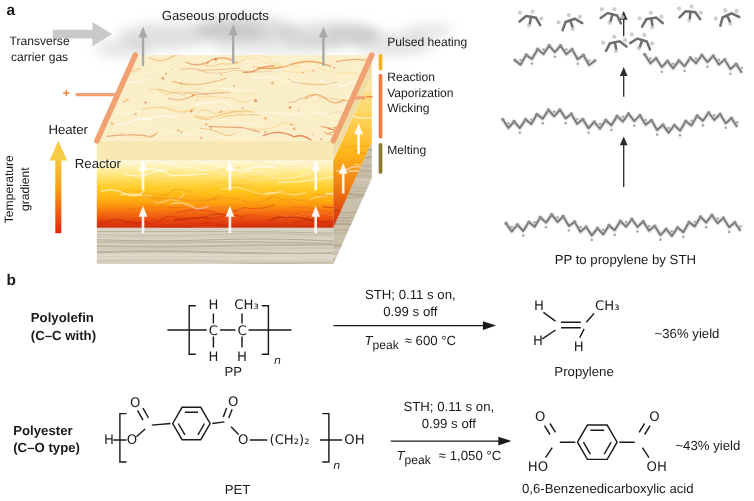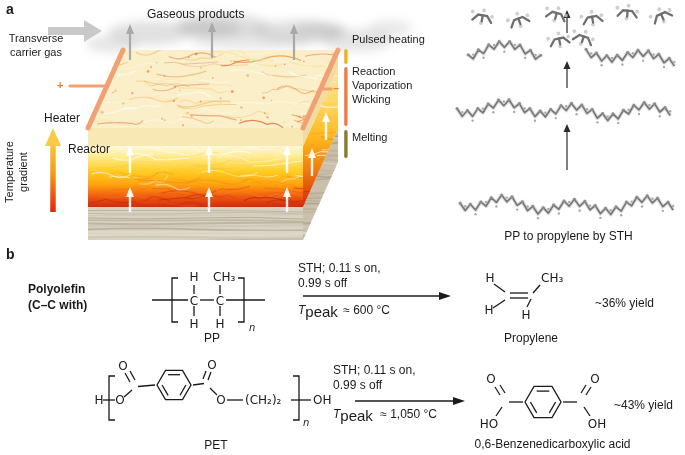--- a/index.html
+++ b/index.html
@@ -6,23 +6,23 @@
   #fig{position:relative;width:685px;height:455px;background:#ffffff;overflow:hidden;
        font-family:"Liberation Sans",sans-serif;color:#1a1a1a;}
   .abs{position:absolute;}
   .lbl{font-size:12px;line-height:14px;white-space:nowrap;}
   .sm{font-size:11px;line-height:14px;}
   .bold{font-weight:bold;}
   .ctr{text-align:center;}
   .accent{color:#ED7D31;font-weight:bold;}
   .panel-letter{font-size:14px;font-weight:bold;}
   .rot{transform:rotate(-90deg);transform-origin:center center;}
-  .cond{font-size:12px;line-height:15px;text-align:left;white-space:nowrap;}
+  .cond{font-size:12px;line-height:15px;text-align:center;white-space:nowrap;}
   .temp i{font-style:italic;}
-  .temp sub{font-size:15px;}
+  .temp sub{font-size:11px;}
   svg text{font-family:"DejaVu Sans","Liberation Sans",sans-serif;font-size:12px;fill:#1a1a1a;}
   svg text.sub{font-size:10px;font-style:italic;}
   .chem-bond{stroke:#1a1a1a;stroke-width:1.3;fill:none;}
 </style>
 </head>
 <body>
 
 <div id="fig">
 
   <svg id="svgA" class="abs" style="left:0;top:0" width="455" height="250" viewBox="0 0 455 250">
@@ -704,20 +704,24 @@
       <line x1="53" y1="33" x2="49" y2="41"></line>
     </g>
     <text x="12" y="16" text-anchor="middle">H</text>
     <text x="11" y="48" text-anchor="middle">H</text>
     <text x="63" y="16">CH₃</text>
     <text x="48" y="53" text-anchor="middle">H</text>
   </svg>
   <div class="abs lbl ctr" style="left:481px;top:331px;width:100px">Propylene</div>
   <div class="abs lbl" style="left:595px;top:296px">~36% yield</div>
 
+  <div class="abs lbl bold" style="left:12px;top:383px;line-height:16px">
+    <div>Polyester</div>
+    <div>(C–O type)</div>
+  </div>
 
   <svg class="abs" style="left:93px;top:356px" width="252" height="74" viewBox="0 0 252 74">
     <g class="chem-bond">
       <line x1="10" y1="44" x2="22" y2="44"></line>
       <polyline points="22,20 16,20 16,64 22,64" fill="none"></polyline>
       <line x1="31" y1="41" x2="39" y2="34"></line>
       <line x1="37" y1="26" x2="32" y2="17"></line>
         <line x1="42" y1="24" x2="37" y2="15"></line>
       <line x1="45" y1="30.5" x2="62" y2="29"></line>
       <polygon points="64,29 72.5,14.3 89.5,14.3 98,29 89.5,43.7 72.5,43.7" fill="none"></polygon>

